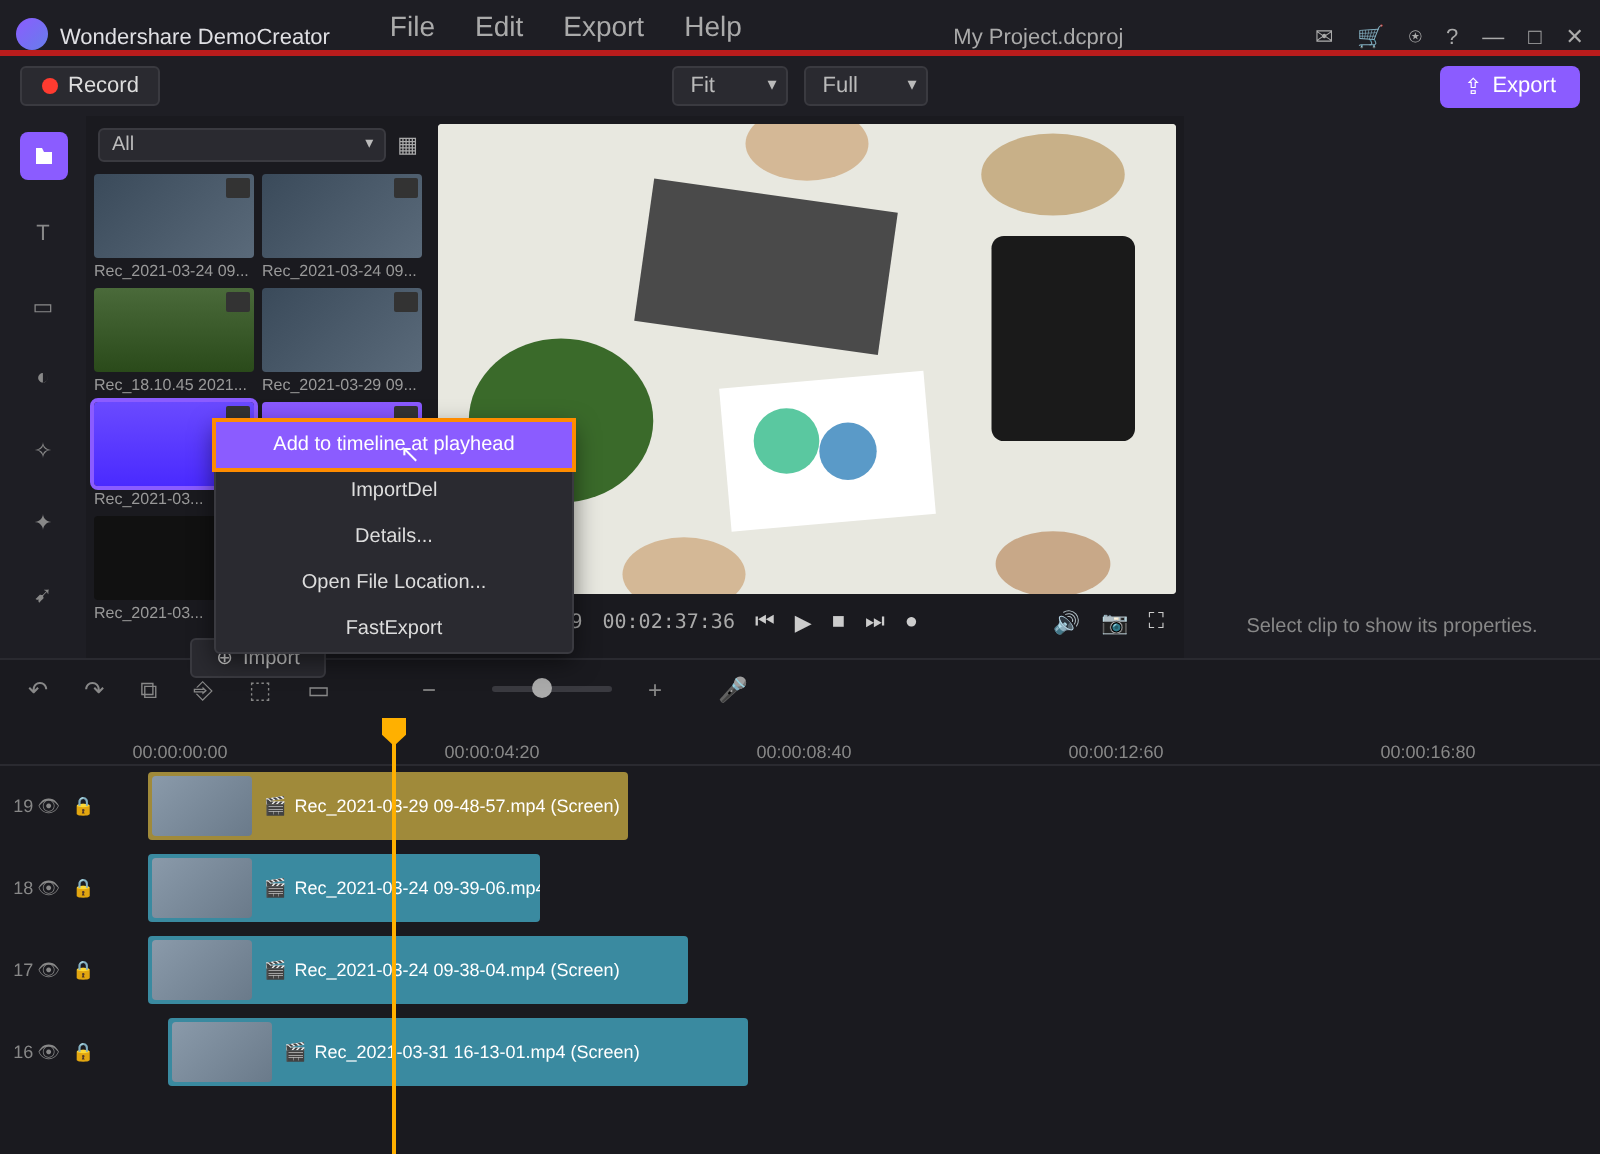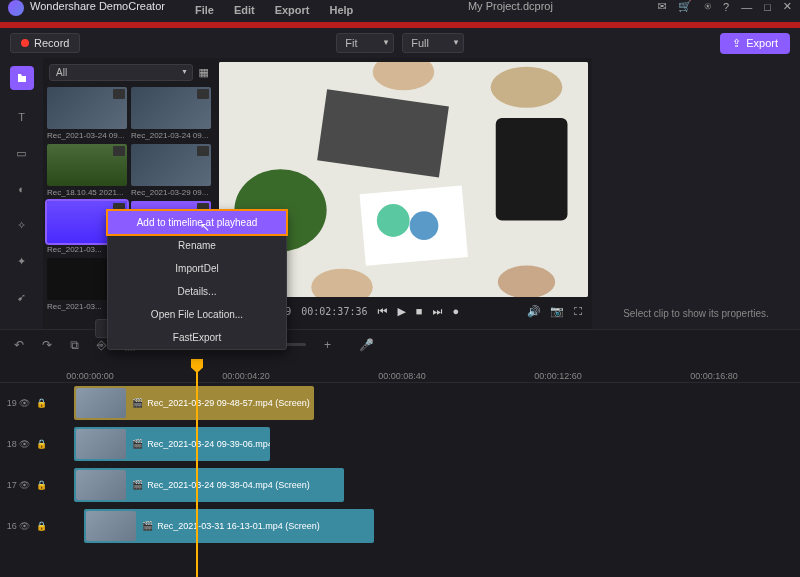--- a/index.html
+++ b/index.html
@@ -1,20 +1,20 @@
 <!DOCTYPE html>
 <html><head>
 <meta charset="utf-8">
 <style>
 * { margin: 0; padding: 0; box-sizing: border-box; font-family: -apple-system, Segoe UI, sans-serif; }
 body { background: #1a1a1f; color: #c8c8cc; font-size: 11px; width: 800px; height: 577px; overflow: hidden; }
-.titlebar { height: 28px; background: #1e1e24; display: flex; align-items: flex-start; padding: 0 8px; border-bottom: 6px solid #b91c1c; }
+.titlebar { height: 28px; background: #1e1e24; display: flex; align-items: flex-end; padding: 0 8px; border-bottom: 3px solid #b91c1c; }
 .logo { width: 16px; height: 16px; background: linear-gradient(135deg, #8b5cff, #667eea); border-radius: 50%; margin-right: 6px; }
 .app-name { color: #e0e0e4; font-size: 11px; margin-right: 20px; }
-.menu-item { color: #aaa; padding: 4px 10px; cursor: pointer; font-size: 11px; font-weight: bold; }
+.menu-item { color: #aaa; padding: 4px 10px; cursor: pointer; font-size: 14px; }
 .project-name { flex: 1; text-align: center; color: #aaa; font-size: 11px; }
 .win-controls { display: flex; gap: 12px; align-items: center; }
 .win-icon { color: #aaa; cursor: pointer; font-size: 11px; }
 .toolbar { height: 30px; background: #1e1e24; display: flex; align-items: center; padding: 0 10px; gap: 8px; }
 .record-btn { background: #2a2a30; border: 1px solid #3a3a40; color: #ddd; padding: 3px 10px; border-radius: 3px; display: flex; align-items: center; gap: 5px; cursor: pointer; font-size: 11px; }
 .record-dot { width: 8px; height: 8px; background: #ff3b30; border-radius: 50%; }
 .spacer { flex: 1; }
 .dropdown { background: #2a2a30; border: 1px solid #3a3a40; color: #bbb; padding: 3px 18px 3px 8px; border-radius: 3px; font-size: 11px; position: relative; cursor: pointer; }
 .dropdown::after { content: '▾'; position: absolute; right: 5px; font-size: 9px; }
 .export-btn { background: #8b5cff; color: #fff; padding: 4px 12px; border-radius: 4px; display: flex; align-items: center; gap: 5px; cursor: pointer; font-size: 11px; }
@@ -205,23 +205,20 @@
   <div class="props-panel">
     <span>Select clip to show its properties.</span>
   </div>
 </div>
 
 <div class="context-menu">
   <div class="cm-item hl">
       <span>Add to timeline at playhead</span>
     </div>
   <div class="cm-item">
-      <span>Rename</span>
-    </div>
-  <div class="cm-item">
       <span>Import</span>
       <span>Del</span>
     </div>
   <div class="cm-item">
       <span>Details...</span>
     </div>
   <div class="cm-item">
       <span>Open File Location...</span>
     </div>
   <div class="cm-item">

